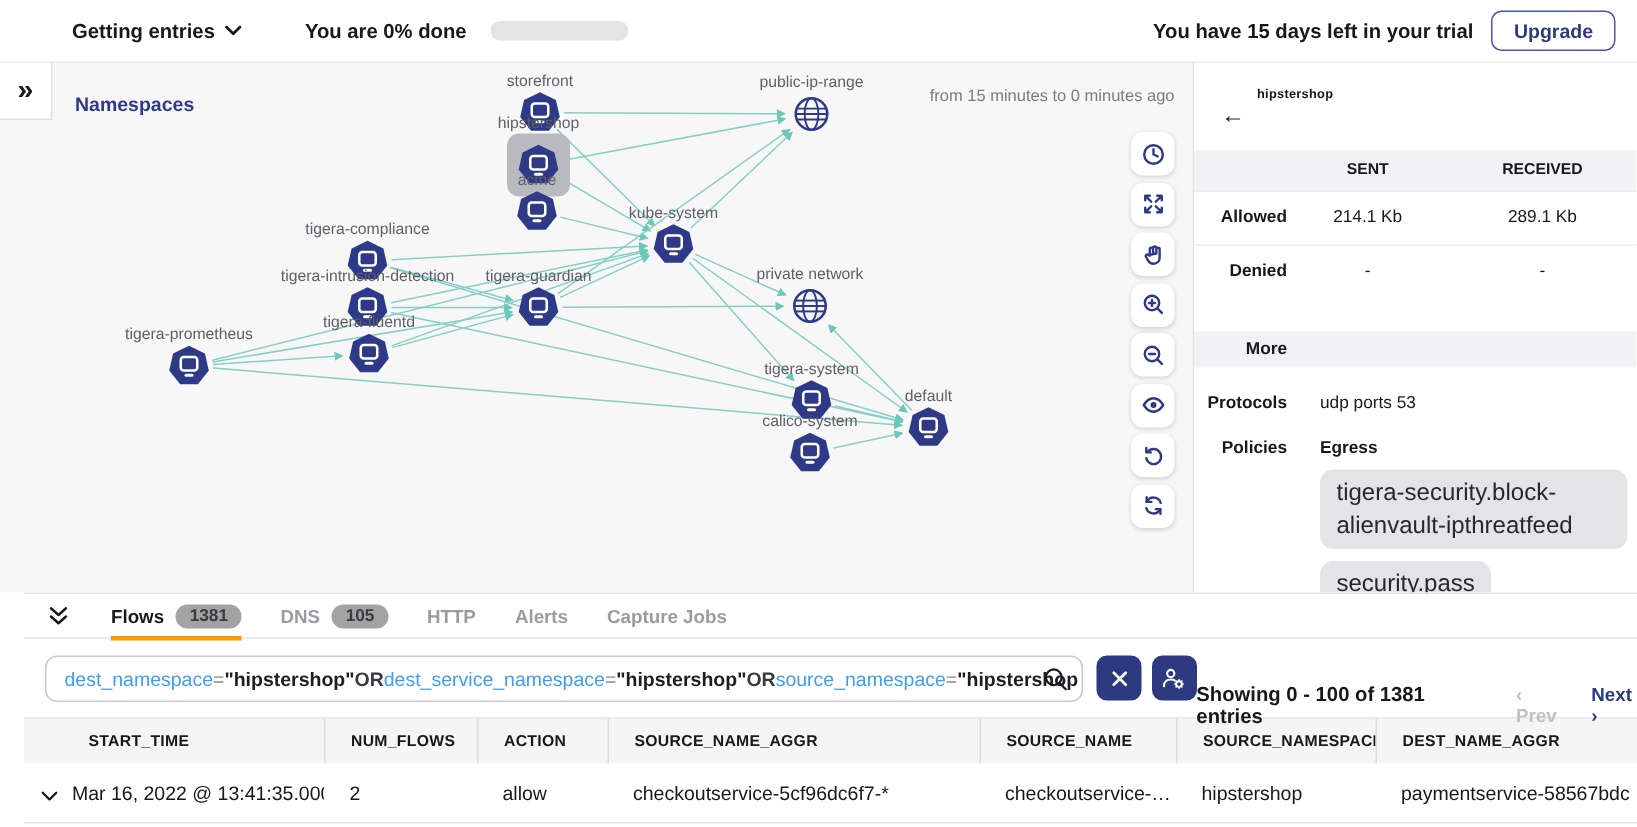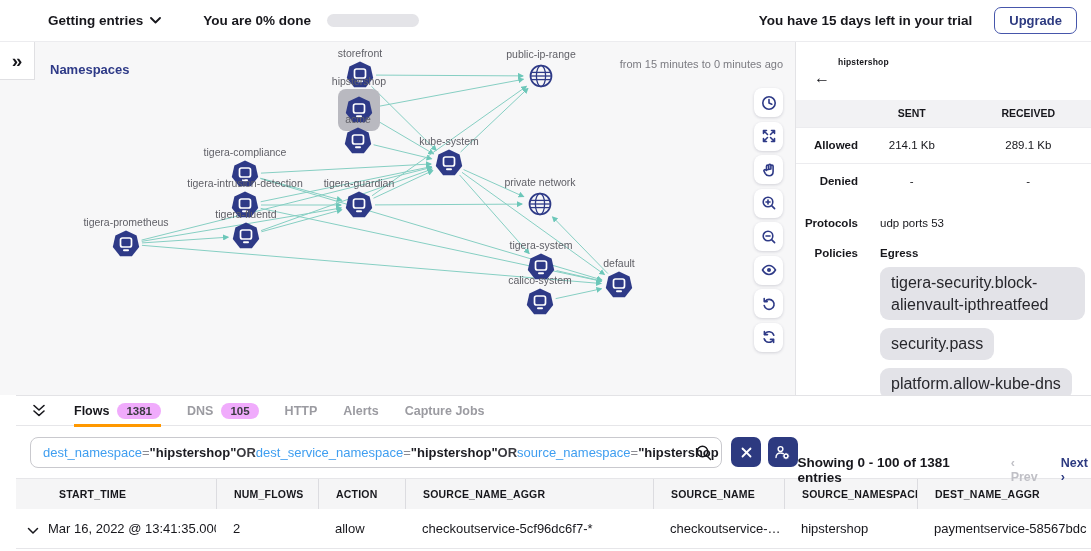--- a/index.html
+++ b/index.html
@@ -6,21 +6,21 @@
   html,body { width:1091px; height:551px; background:#fff; overflow:hidden;
     font-family:"Liberation Sans", sans-serif; color:#17171c; }
 
   
   .topbar { position:absolute; left:0; top:0; width:1091px; height:42px; background:#fff;
     border-bottom:1px solid #ececef; display:flex; align-items:center; }
   .gs-label { margin-left:48px; font-size:13.5px; font-weight:bold; display:flex; align-items:center; gap:7px; cursor:pointer; }
   .progress-label { margin-left:42px; font-size:13.5px; font-weight:bold; }
   .progress-track { margin-left:16px; width:92px; height:13px; border-radius:7px; background:#e4e4e8; overflow:hidden; }
   .progress-fill { height:100%; background:#2d3a80; }
-  .topbar-right { margin-left:auto; display:flex; align-items:center; gap:22px; margin-right:14px; }
+  .topbar-right { margin-left:auto; display:flex; align-items:center; gap:12px; margin-right:14px; }
   .trial-text { font-size:13.5px; font-weight:bold; }
   .upgrade-btn { border:1.5px solid #4656ab; color:#2d3a80; background:#fff; font-weight:bold;
     font-size:13px; padding:5px 14px; border-radius:7px; cursor:pointer; font-family:inherit; }
 
   
   .graph-panel { position:absolute; left:0; top:42px; width:795px; height:353px; background:#f7f7f8; }
   .collapse-tab { position:absolute; left:0; top:0; width:35px; height:38px; background:#fff;
     border-right:1px solid #e0e0e3; border-bottom:1px solid #e0e0e3; display:flex; align-items:center;
     justify-content:center; font-size:19px; font-weight:600; color:#17171c; cursor:pointer; z-index:3; }
   .graph-title { position:absolute; left:50px; top:20px; color:#2e3a87; font-weight:bold; font-size:13px; z-index:3; }
@@ -56,21 +56,21 @@
 
   
   .flows-panel { position:absolute; left:16px; top:395px; width:1091px; height:154px; background:#fff;
     border-top:1px solid #e3e3e6; }
   .tabbar { height:30px; display:flex; align-items:center; border-bottom:1px solid #e6e6e9; position:relative; }
   .collapse-flows { margin-left:14px; cursor:pointer; display:flex; }
   .tab { display:flex; align-items:center; gap:8px; margin-left:26px; font-size:12.5px; font-weight:600;
     color:#9b9ba1; cursor:pointer; position:relative; height:30px; }
   .tab.active { color:#17171c; font-weight:bold; }
   .tab.active::after { content:""; position:absolute; left:0; right:0; bottom:-1px; height:3px; background:#ff9800; }
-  .tab .badge { background:#f0abfc; border-radius:10px; padding:2px 9px; font-size:11.5px; color:#3a3a40; font-weight:600; }
+  .tab .badge { background:#a3a3a3; border-radius:10px; padding:2px 9px; font-size:11.5px; color:#3a3a40; font-weight:600; }
   .searchbar { height:52px; display:flex; align-items:center; }
   .search-box { position:relative; margin-left:14px; width:702px; height:31px; border:1px solid #c9c9ce;
     border-radius:8px; background:#fff; display:flex; align-items:center; overflow:hidden; padding:0 30px 0 12px;
     font-size:13px; white-space:nowrap; }
   .search-box .tok-field { color:#3f9ef0; }
   .search-box .tok-op { color:#8b8b92; }
   .search-box .tok-value { color:#1c1c22; font-weight:bold; }
   .search-box .tok-bool { color:#3a3a40; font-weight:600; }
   .search-glass { position:absolute; right:8px; top:6px; }
   .sq-btn { width:30px; height:30px; border:none; border-radius:7px; background:#2d3a80; color:#fff;
@@ -322,20 +322,23 @@
       <td>214.1 Kb</td>
       <td>289.1 Kb</td>
     </tr>
     <tr>
       <td class="rowlab">Denied</td>
       <td>-</td>
       <td>-</td>
     </tr>
   </tbody>
     </table>
+  <div class="more-band">
+      <span>More</span>
+    </div>
   <div class="kv-row">
     <div class="kv-key">Protocols</div>
     <div class="kv-val">udp ports 53</div>
   </div>
   <div class="kv-row">
     <div class="kv-key">Policies</div>
     <div class="kv-val bold">Egress</div>
   </div>
   <div class="pill-stack">
     <div class="policy-pill">tigera-security.block-alienvault-ipthreatfeed</div>

